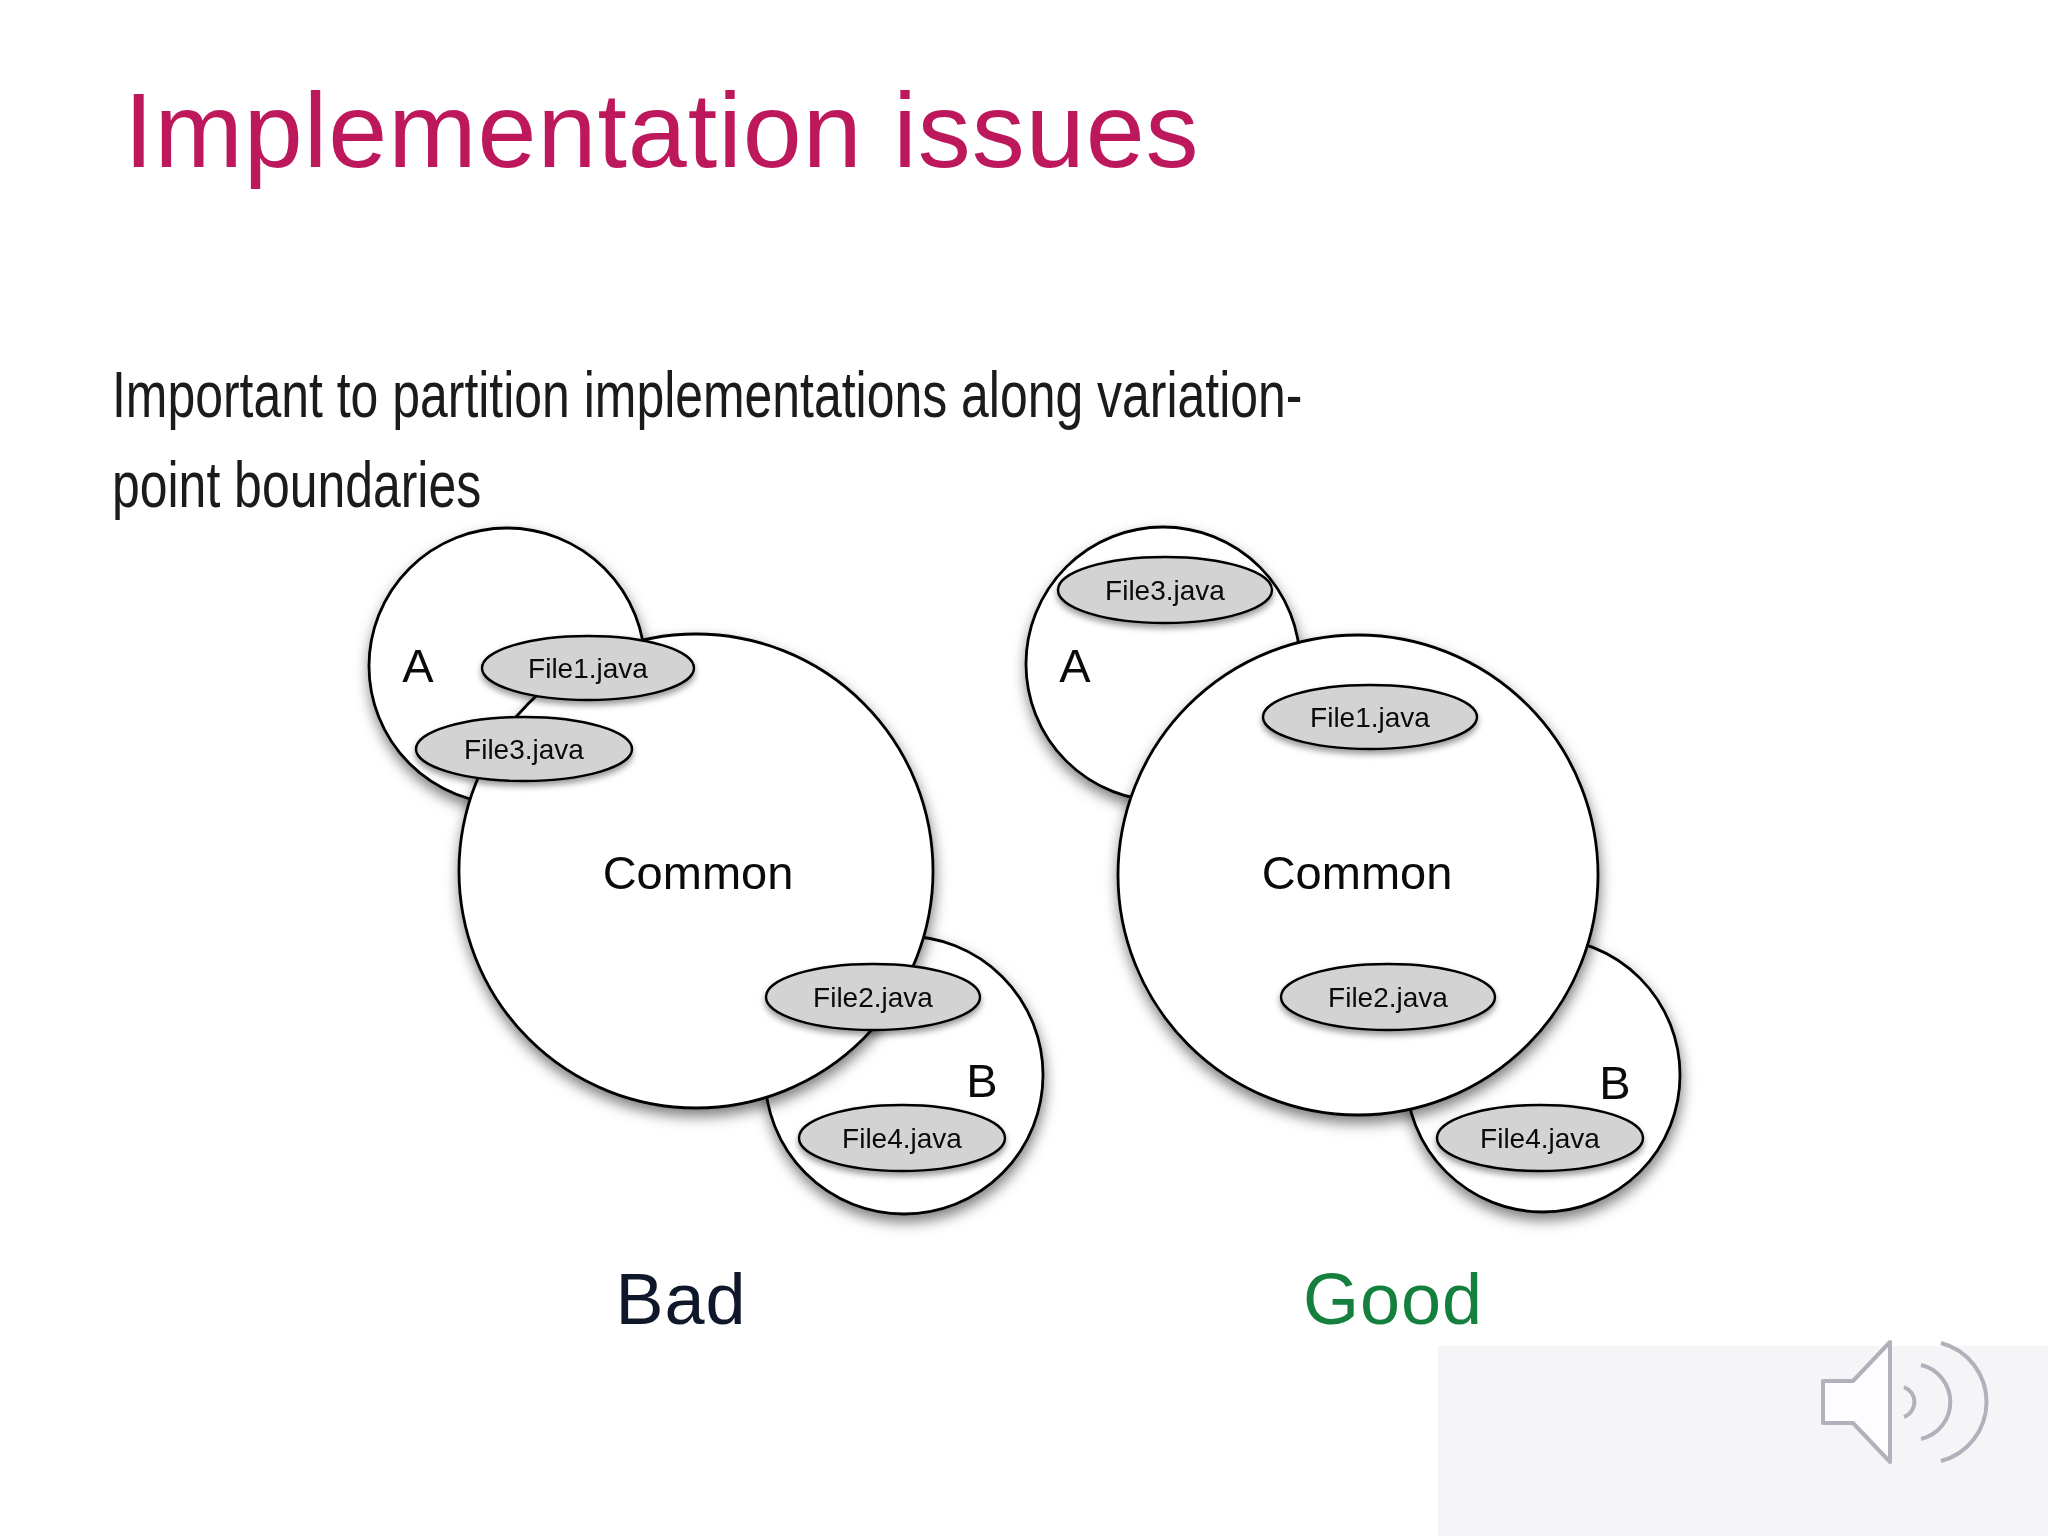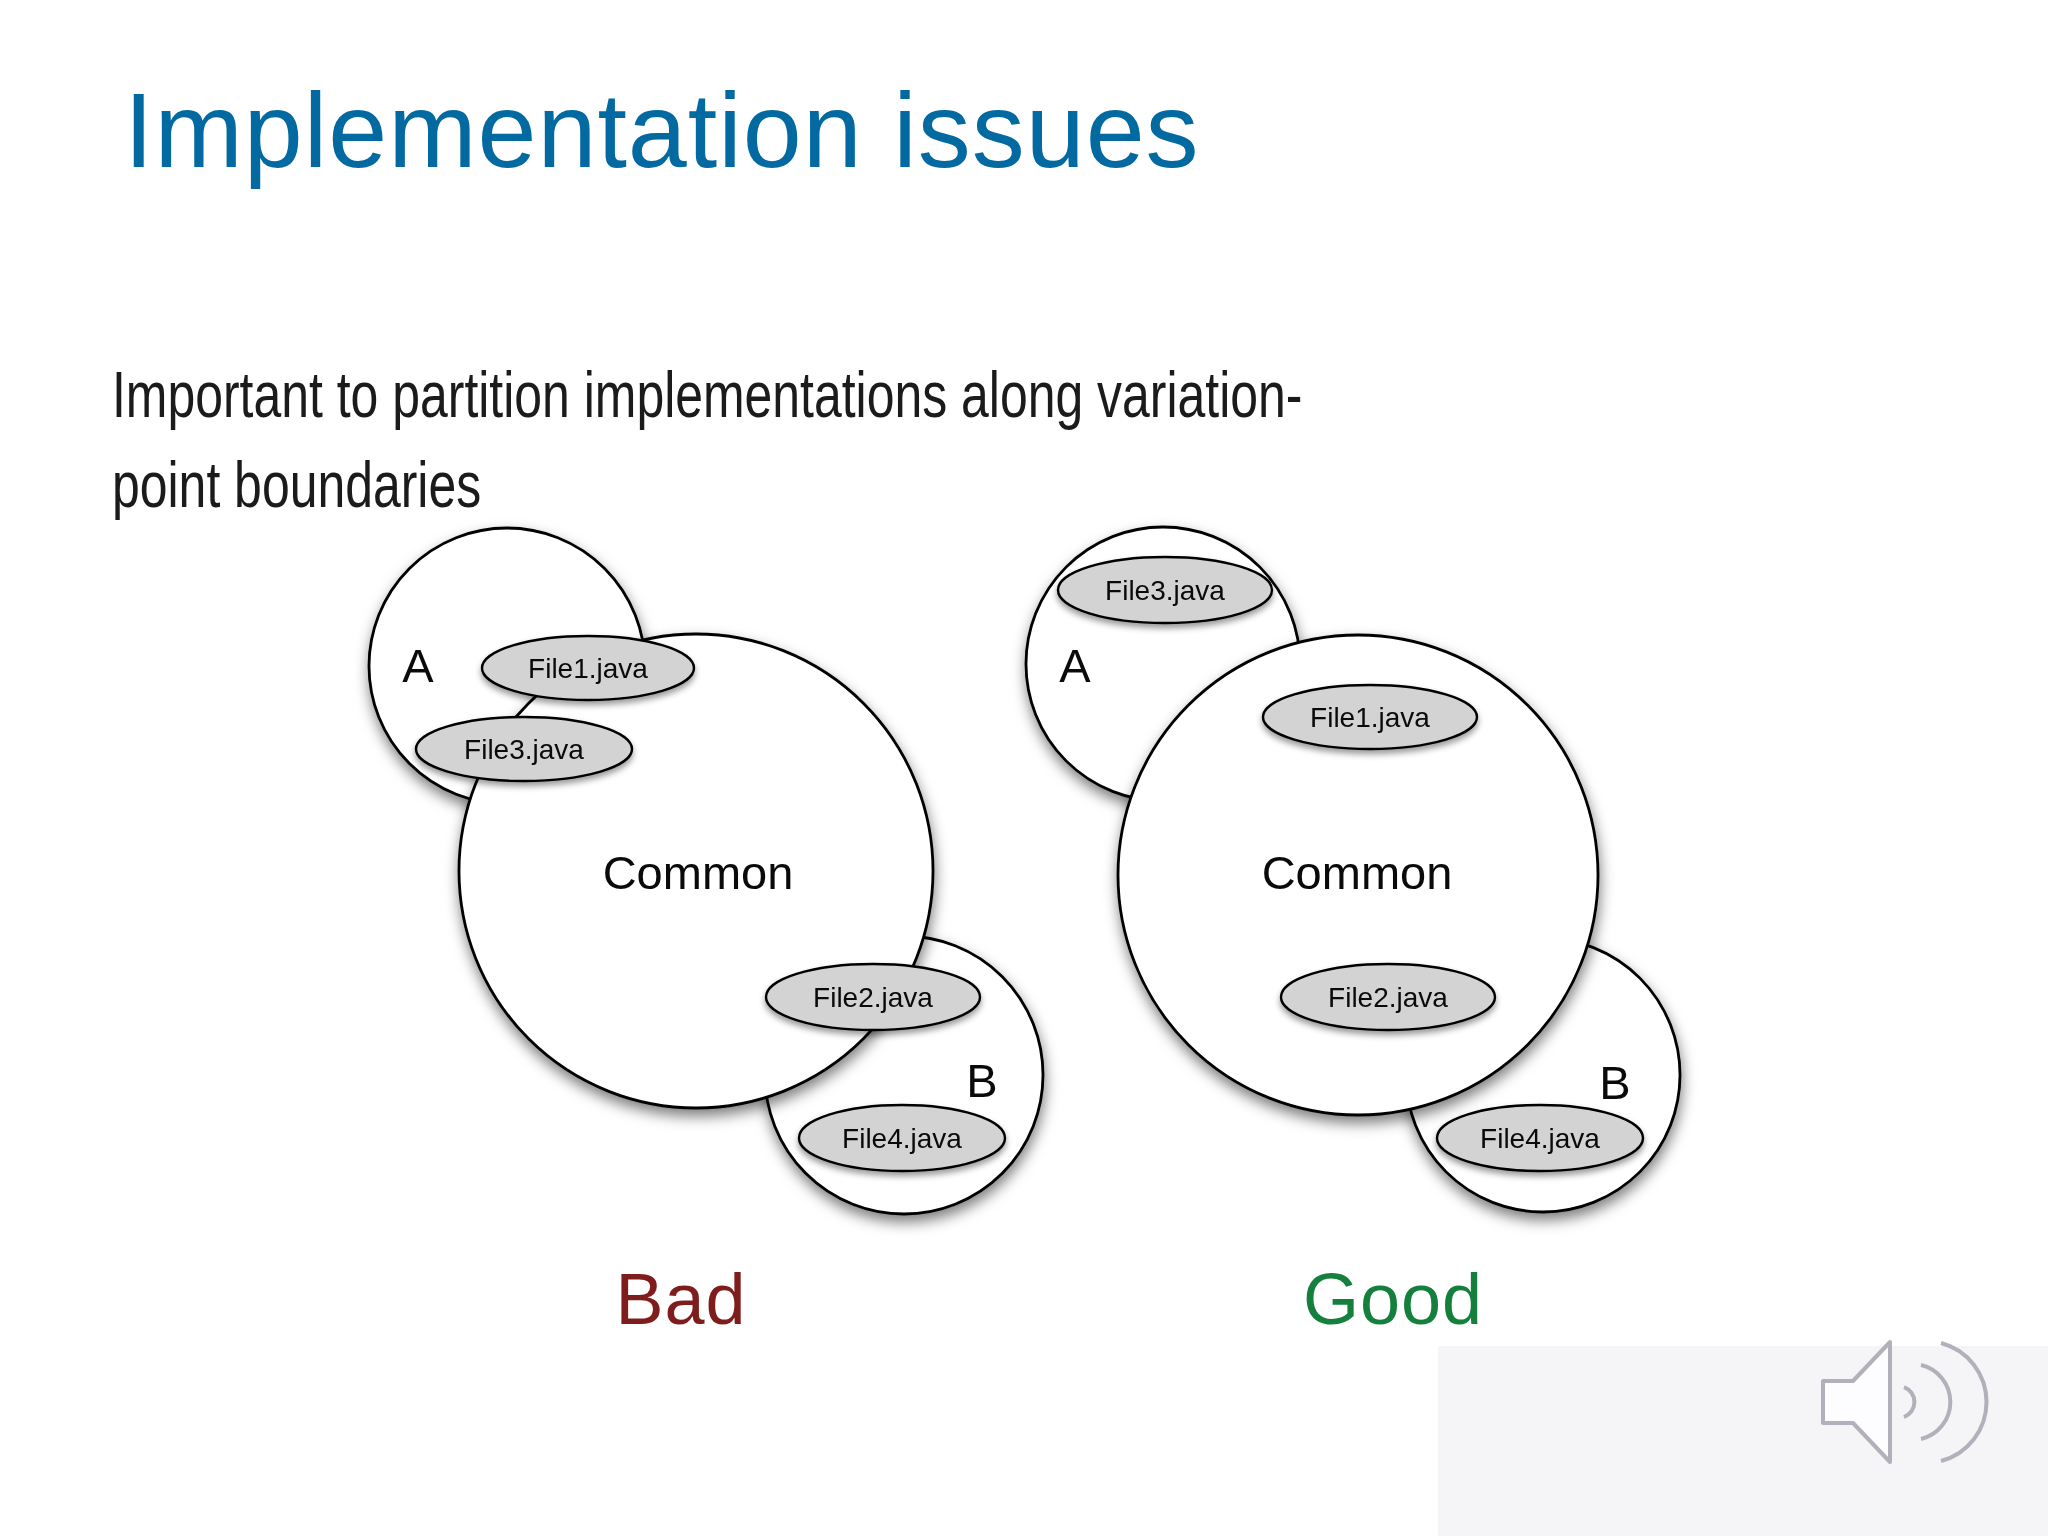--- a/index.html
+++ b/index.html
@@ -52,21 +52,21 @@
     width:610px;height:190px;
     background:#f5f4f7;
   }
   #speaker-svg{position:absolute;right:58px;top:-10px;}
 </style>
 </head>
 <body>
 
 <div id="slide">
 
-  <div id="title" style="color: #0369a1;">Implementation issues</div>
+  <div id="title" style="color: #be185d;">Implementation issues</div>
 
   <div id="bodytext">
     <div>Important to partition implementations along variation-</div>
     <div>point boundaries</div>
   </div>
 
   <svg id="diagram-layer" width="2048" height="1536" viewBox="0 0 2048 1536">
     <defs>
       <filter id="circShadow" x="-25%" y="-25%" width="150%" height="150%">
         <feDropShadow dx="1" dy="7" stdDeviation="7" flood-color="#000000" flood-opacity="0.5"></feDropShadow>
@@ -110,21 +110,21 @@
       <text class="set-label" x="1357" y="889">Common</text>
       <text class="set-label" x="1615" y="1099">B</text>
 
       <text class="file-label" x="1165" y="600">File3.java</text>
       <text class="file-label" x="1370" y="727">File1.java</text>
       <text class="file-label" x="1388" y="1007">File2.java</text>
       <text class="file-label" x="1540" y="1148">File4.java</text>
     </g>
   </svg>
 
-  <div class="caption" id="bad-caption" style="color: #7f1d1d;">Bad</div>
+  <div class="caption" id="bad-caption" style="color: #0f172a;">Bad</div>
   <div class="caption" id="good-caption" style="color: #15803d;">Good</div>
 
   <div id="audio-panel" style="background: rgb(245, 244, 247);">
     <svg id="speaker-svg" width="170" height="140" viewBox="0 0 170 140">
       <polygon points="3,45 33,45 70,6 70,126 33,87 3,87" fill="#fdfcfe" stroke="#b3b0bb" stroke-width="4" stroke-linejoin="round"></polygon>
       <path d="M 84,51 A 16 16 0 0 1 84,81" fill="none" stroke="#b3b0bb" stroke-width="4"></path>
       <path d="M 101,29 A 38 38 0 0 1 101,103" fill="none" stroke="#b3b0bb" stroke-width="4"></path>
       <path d="M 121,7 A 61 61 0 0 1 121,125" fill="none" stroke="#b3b0bb" stroke-width="4"></path>
     </svg>
   </div>

